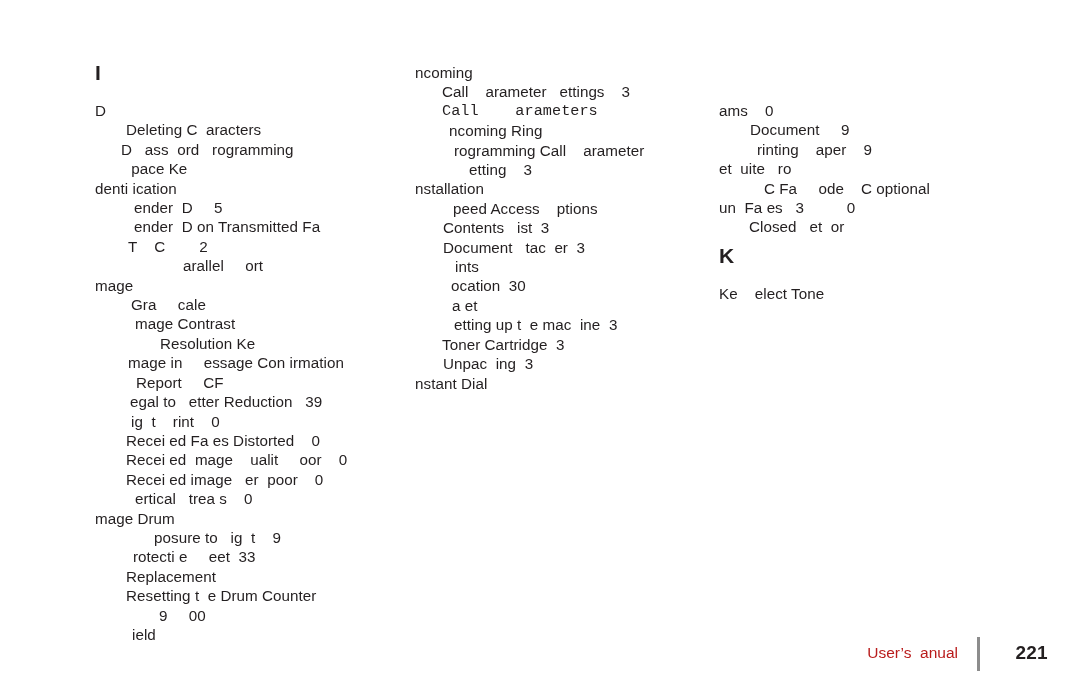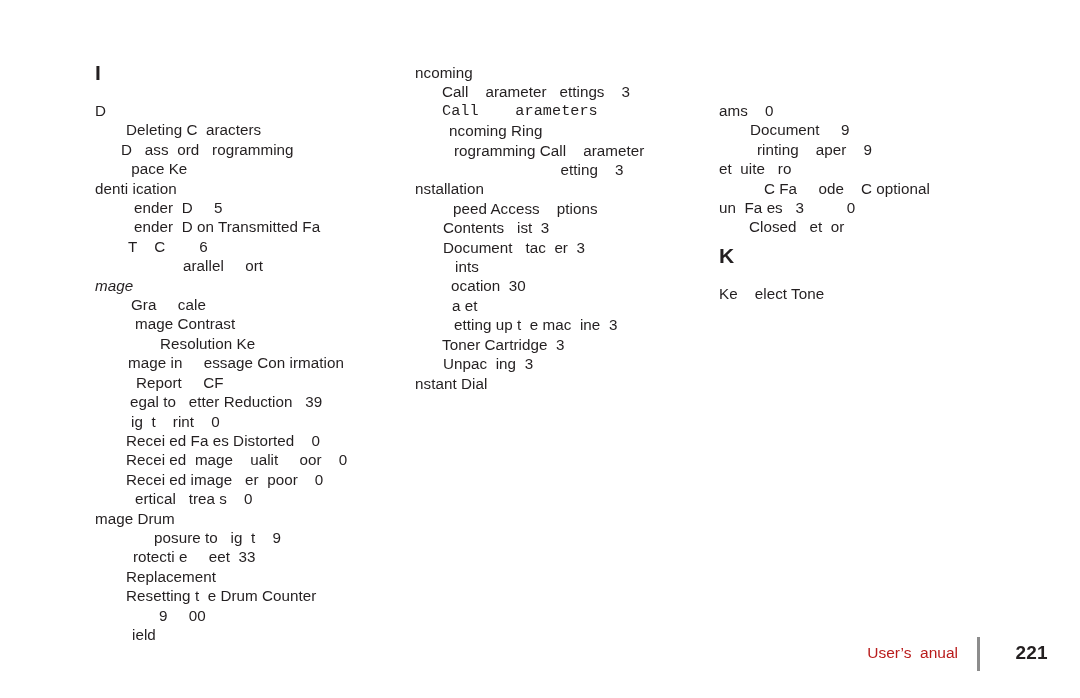--- a/index.html
+++ b/index.html
@@ -90,23 +90,23 @@
   <div class="column" id="col-1">
     <div class="section-letter" style="top:62px;left:0;">I</div>
     <div class="entries" id="entries-1" style="top:101px;">
         <div class="entry" style="padding-left: 0px;">D</div>
         <div class="entry" style="padding-left: 31px;">Deleting C  aracters</div>
         <div class="entry" style="padding-left: 26px;">D   ass  ord   rogramming</div>
         <div class="entry" style="padding-left: 32px;"> pace Ke</div>
         <div class="entry" style="padding-left: 0px;">denti ication</div>
         <div class="entry" style="padding-left: 39px;">ender  D     5</div>
         <div class="entry" style="padding-left: 39px;">ender  D on Transmitted Fa</div>
-        <div class="entry" style="padding-left: 33px;">T    C        6</div>
+        <div class="entry" style="padding-left: 33px;">T    C        2</div>
         <div class="entry" style="padding-left: 88px;">arallel     ort</div>
-        <div class="entry" style="padding-left: 0px; font-style: italic;">mage</div>
+        <div class="entry" style="padding-left: 0px;">mage</div>
         <div class="entry" style="padding-left: 36px;">Gra     cale</div>
         <div class="entry" style="padding-left: 40px;">mage Contrast</div>
         <div class="entry" style="padding-left: 65px;">Resolution Ke</div>
         <div class="entry" style="padding-left: 33px;">mage in     essage Con irmation</div>
         <div class="entry" style="padding-left: 41px;">Report     CF</div>
         <div class="entry" style="padding-left: 35px;">egal to   etter Reduction   39</div>
         <div class="entry" style="padding-left: 36px;">ig  t    rint    0</div>
         <div class="entry" style="padding-left: 31px;">Recei ed Fa es Distorted    0</div>
         <div class="entry" style="padding-left: 31px;">Recei ed  mage    ualit     oor    0</div>
         <div class="entry" style="padding-left: 31px;">Recei ed image   er  poor    0</div>
@@ -121,21 +121,21 @@
       </div>
   </div>
 
   <div class="column" id="col-2">
     <div class="entries" id="entries-2" style="top:63px;">
         <div class="entry" style="padding-left: 0px;">ncoming</div>
         <div class="entry" style="padding-left: 27px;">Call    arameter   ettings    3</div>
         <div class="entry" style="padding-left: 27px; font-family: Liberation Mono, monospace;">Call    arameters</div>
         <div class="entry" style="padding-left: 34px;">ncoming Ring</div>
         <div class="entry" style="padding-left: 39px;">rogramming Call    arameter</div>
-        <div class="entry" style="padding-left: 54px; text-align: center;">etting    3</div>
+        <div class="entry" style="padding-left: 54px;">etting    3</div>
         <div class="entry" style="padding-left: 0px;">nstallation</div>
         <div class="entry" style="padding-left: 38px;">peed Access    ptions</div>
         <div class="entry" style="padding-left: 28px;">Contents   ist  3</div>
         <div class="entry" style="padding-left: 28px;">Document   tac  er  3</div>
         <div class="entry" style="padding-left: 40px;">ints</div>
         <div class="entry" style="padding-left: 36px;">ocation  30</div>
         <div class="entry" style="padding-left: 37px;">a et</div>
         <div class="entry" style="padding-left: 39px;">etting up t  e mac  ine  3</div>
         <div class="entry" style="padding-left: 27px;">Toner Cartridge  3</div>
         <div class="entry" style="padding-left: 28px;">Unpac  ing  3</div>

